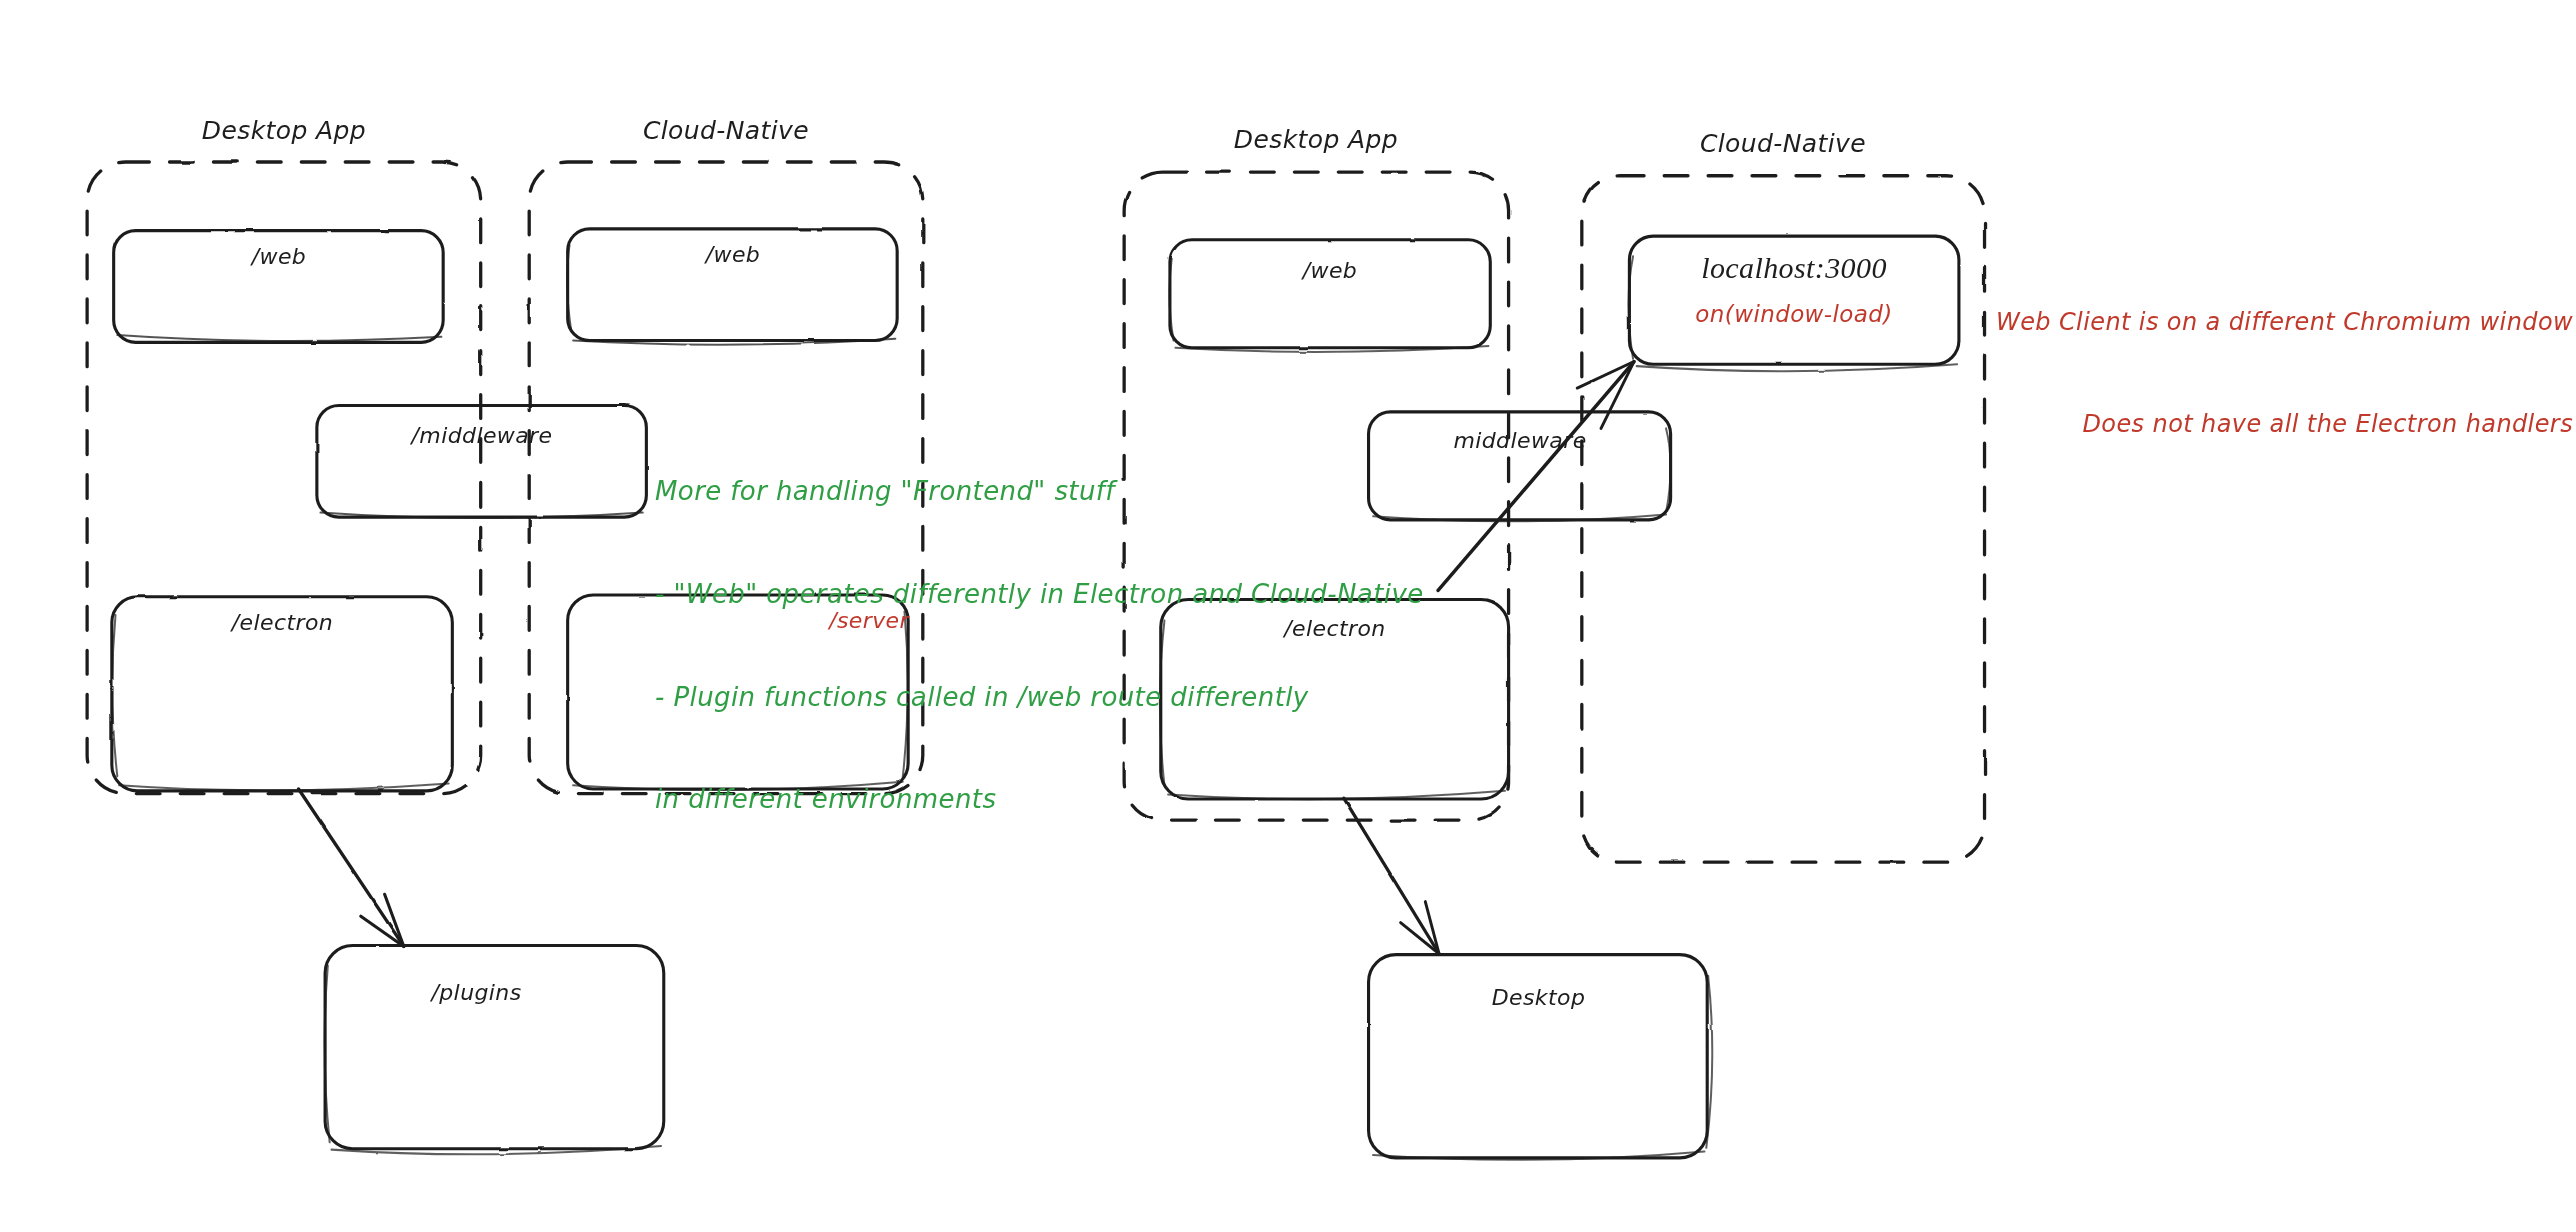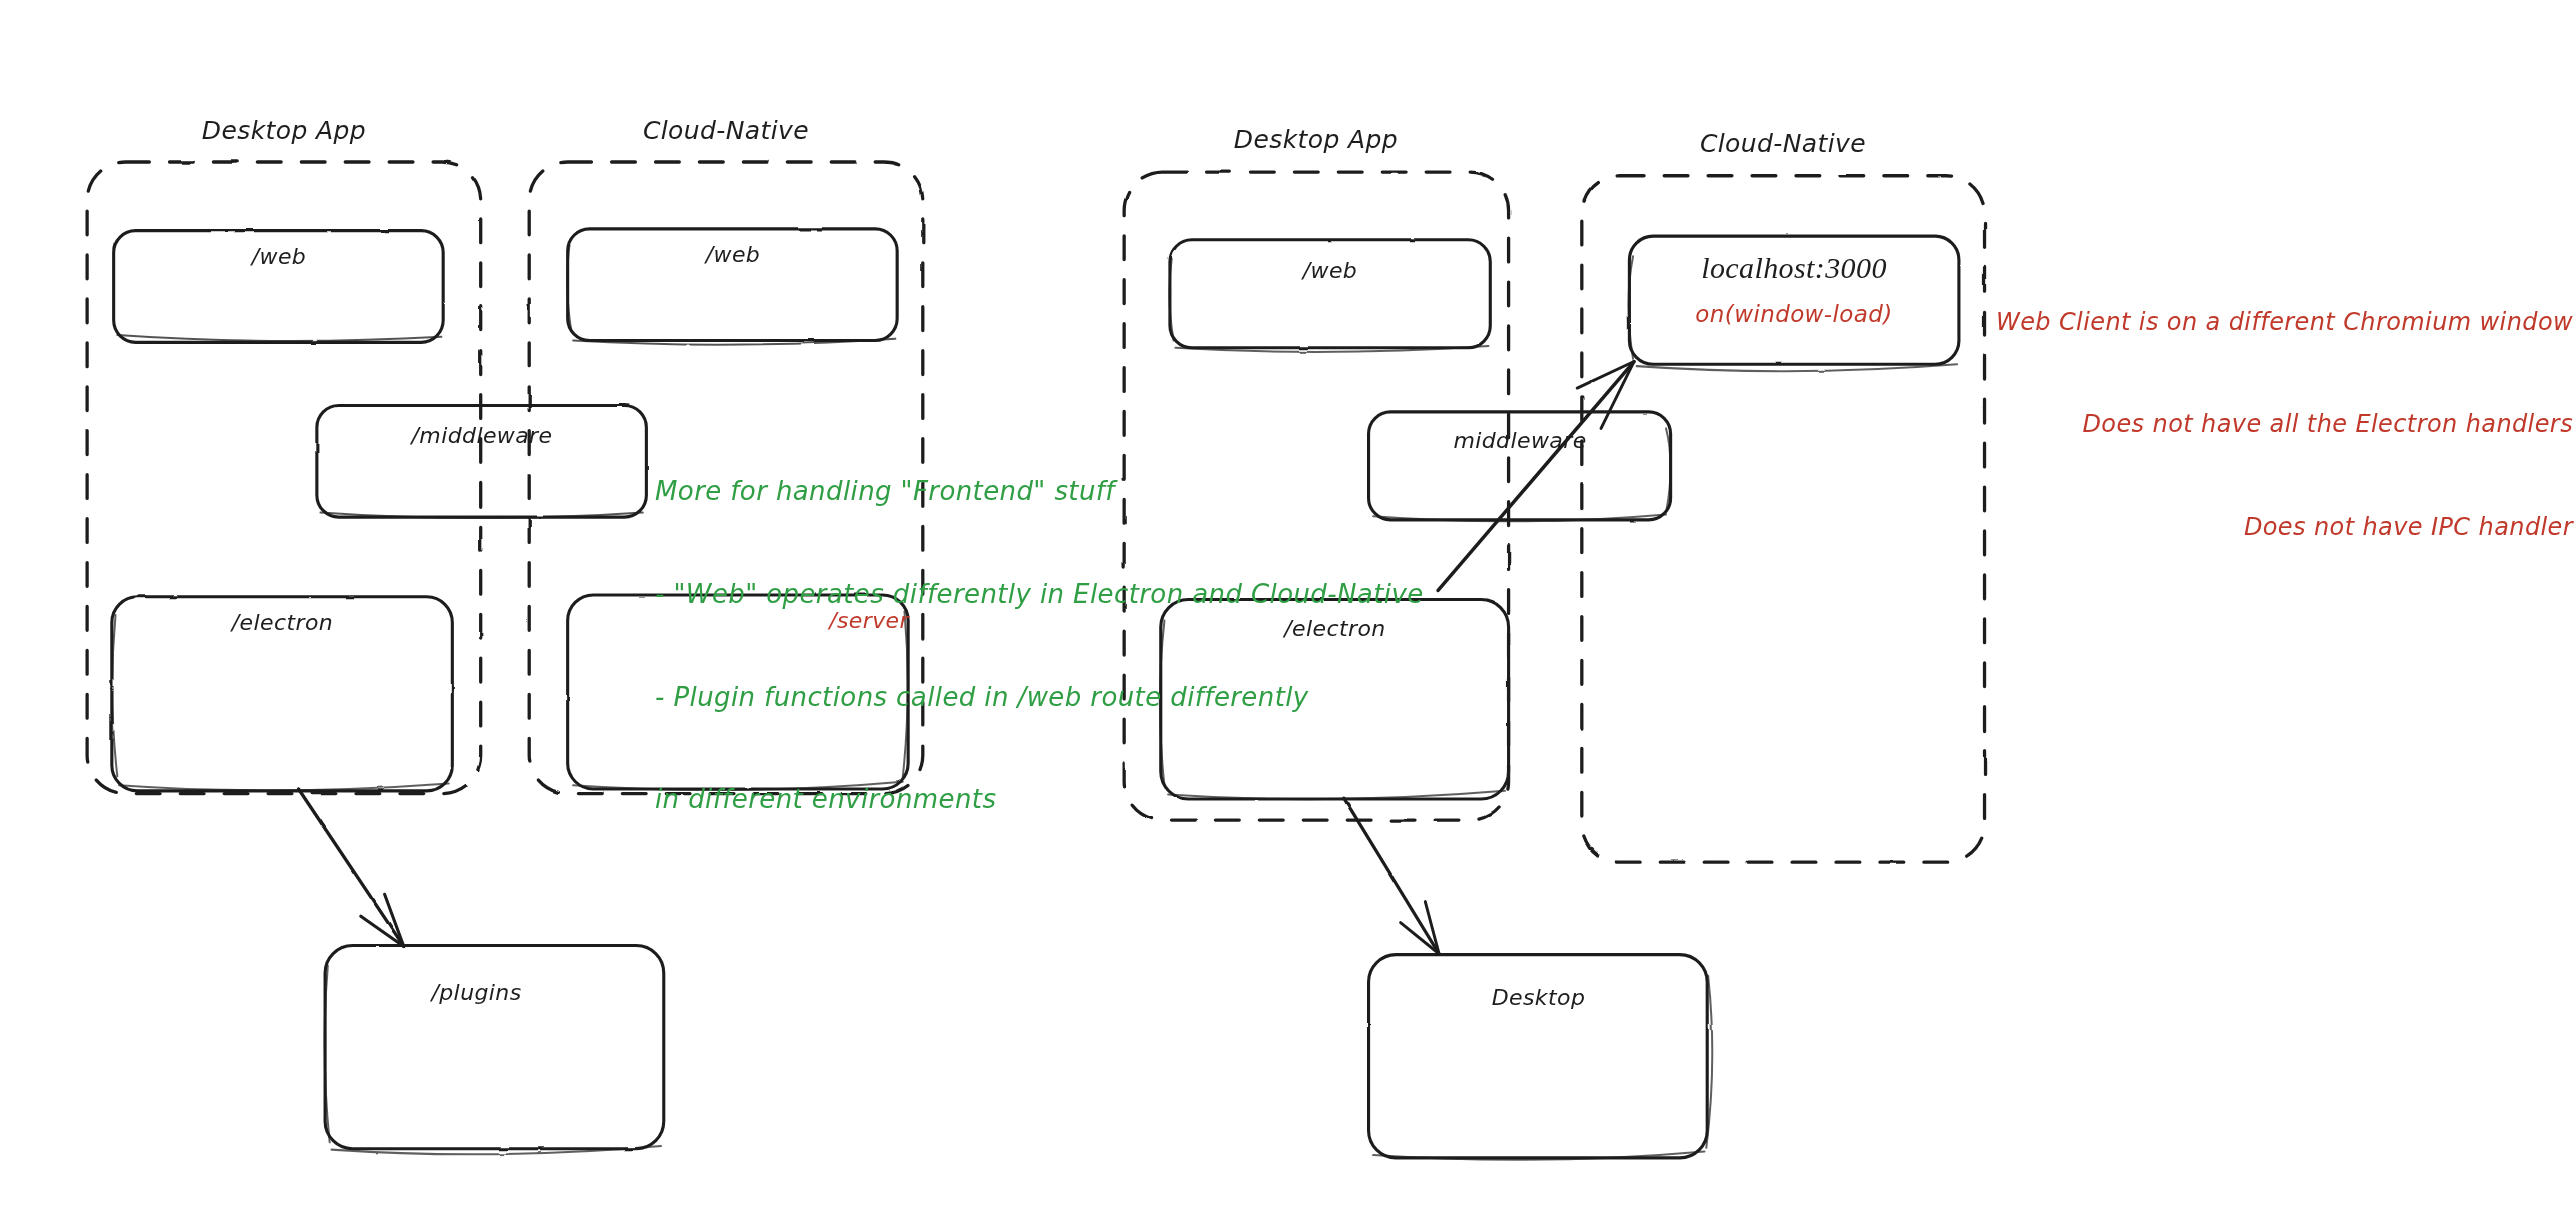--- a/index.html
+++ b/index.html
@@ -218,17 +218,16 @@
   <div class="lbl hand note green" style="left:655px; top:405px;">
     <div>More for handling "Frontend" stuff</div>
     <div>- "Web" operates differently in Electron and Cloud-Native</div>
     <div>- Plugin functions called in /web route differently</div>
     <div>in different environments</div>
   </div>
 
   <div class="lbl hand note red" style="left:1996px; top:237px; font-size:24px; line-height:1.42;">
     <div>Web Client is on a different Chromium window</div>
     <div>Does not have all the Electron handlers</div>
-    <div>Does not have IPC handler</div>
   </div>
 
 </div>
 
 
 </body></html>

